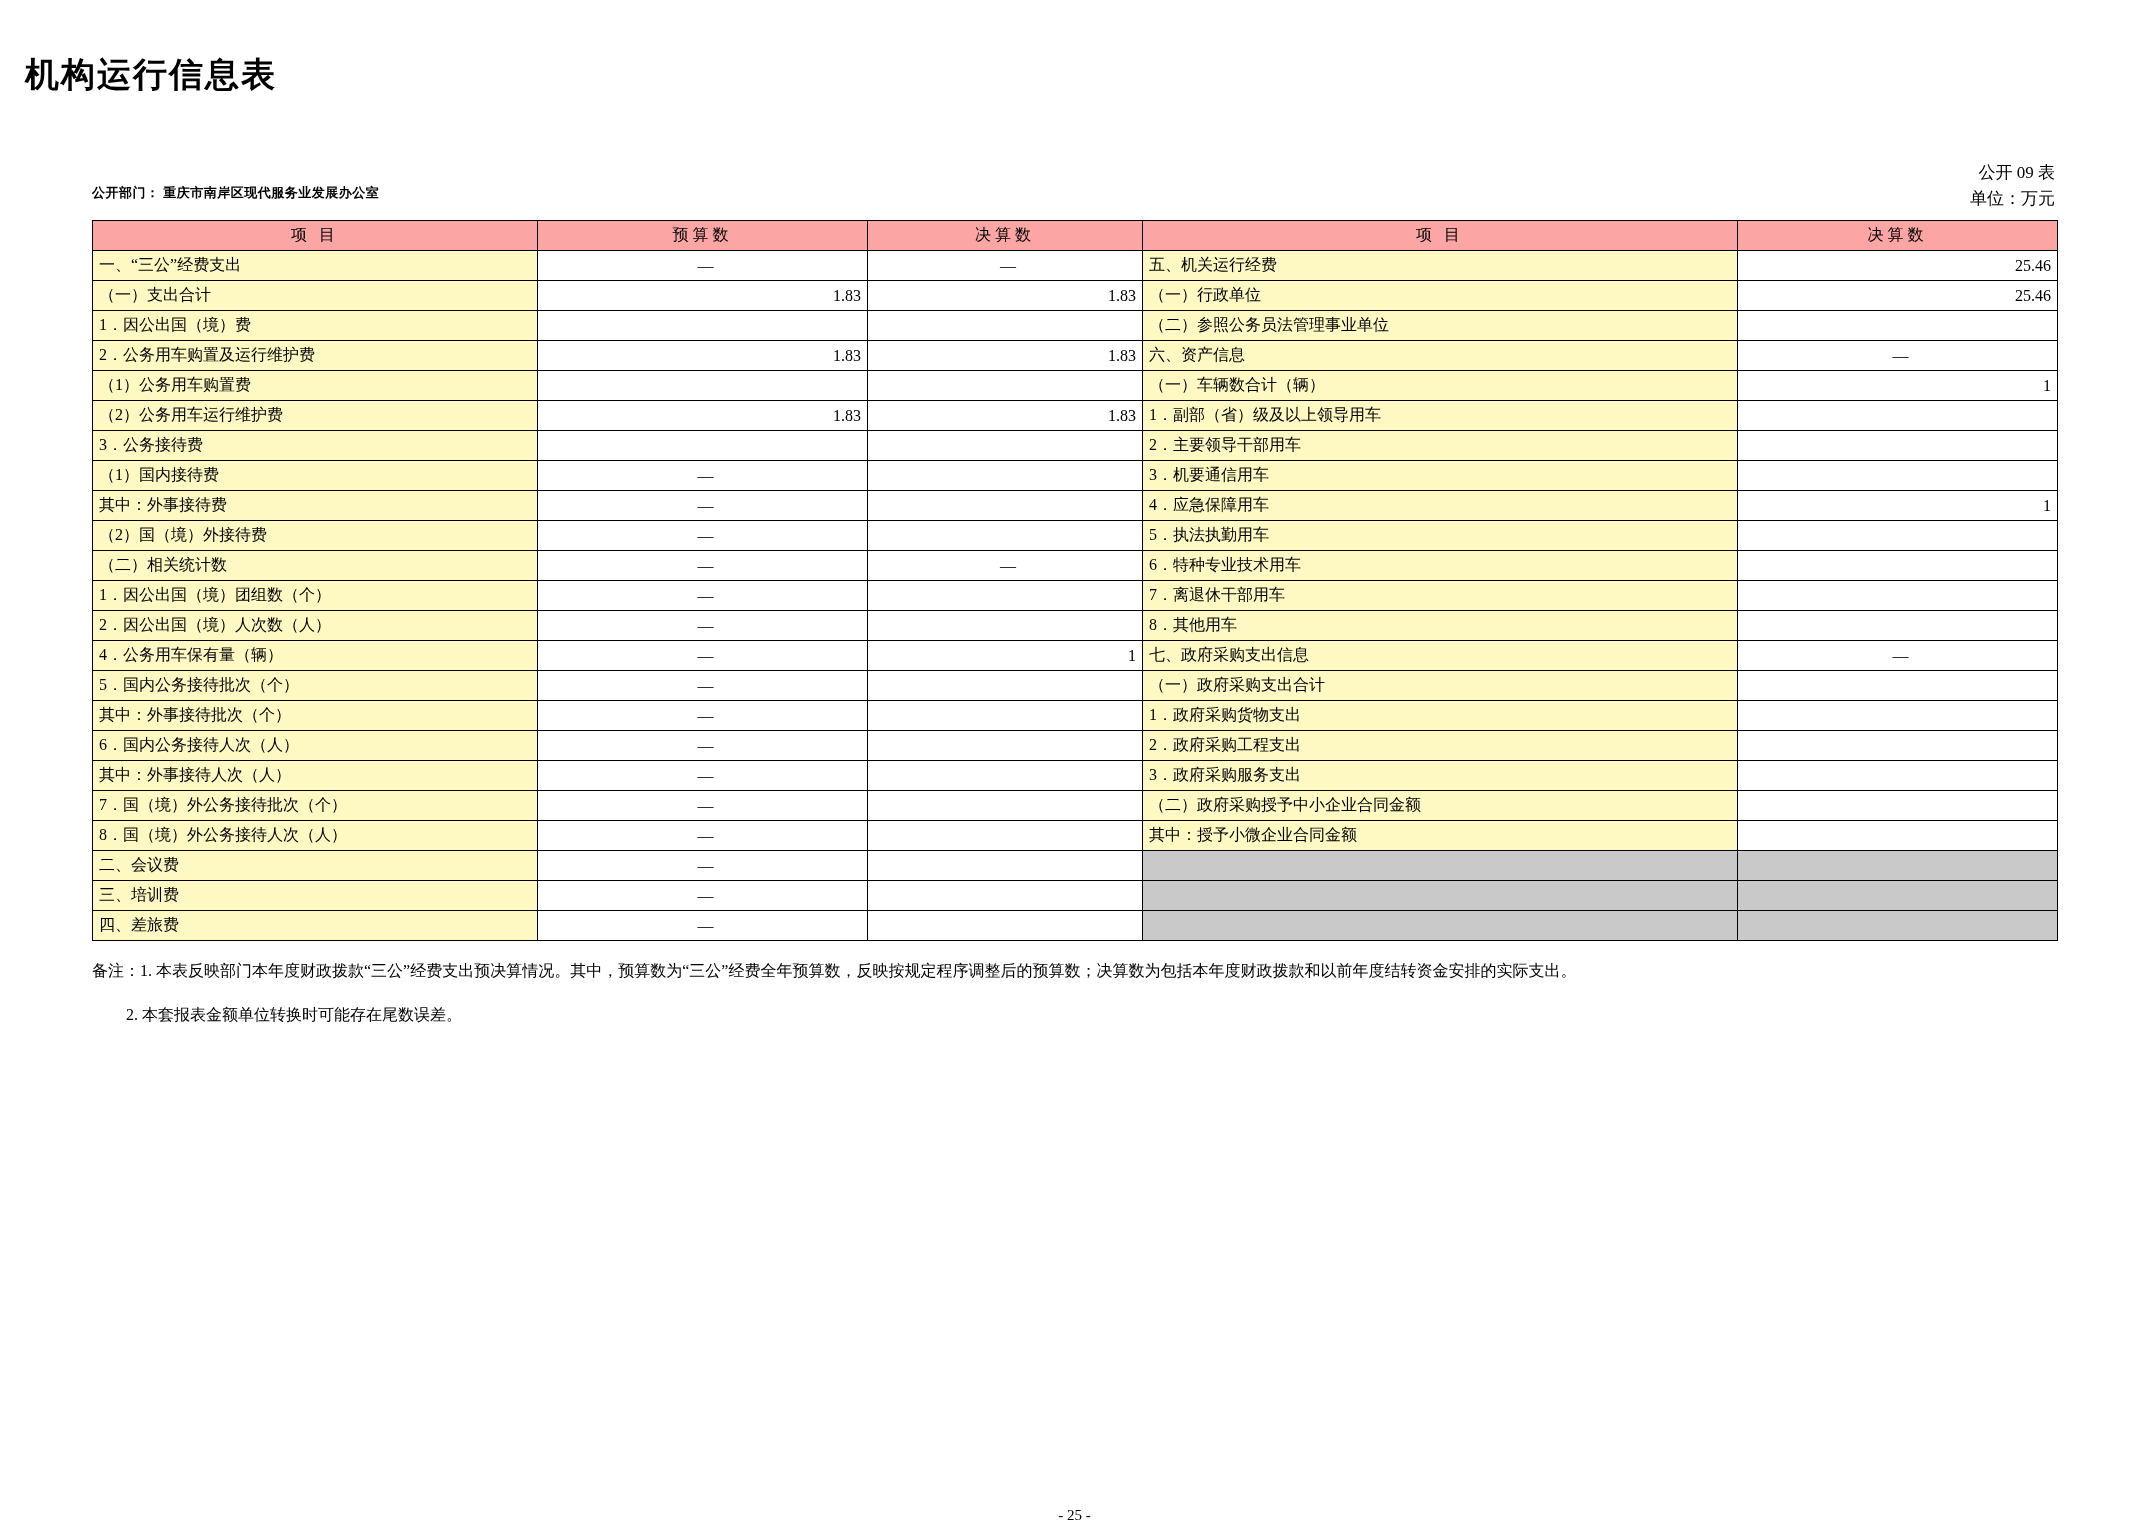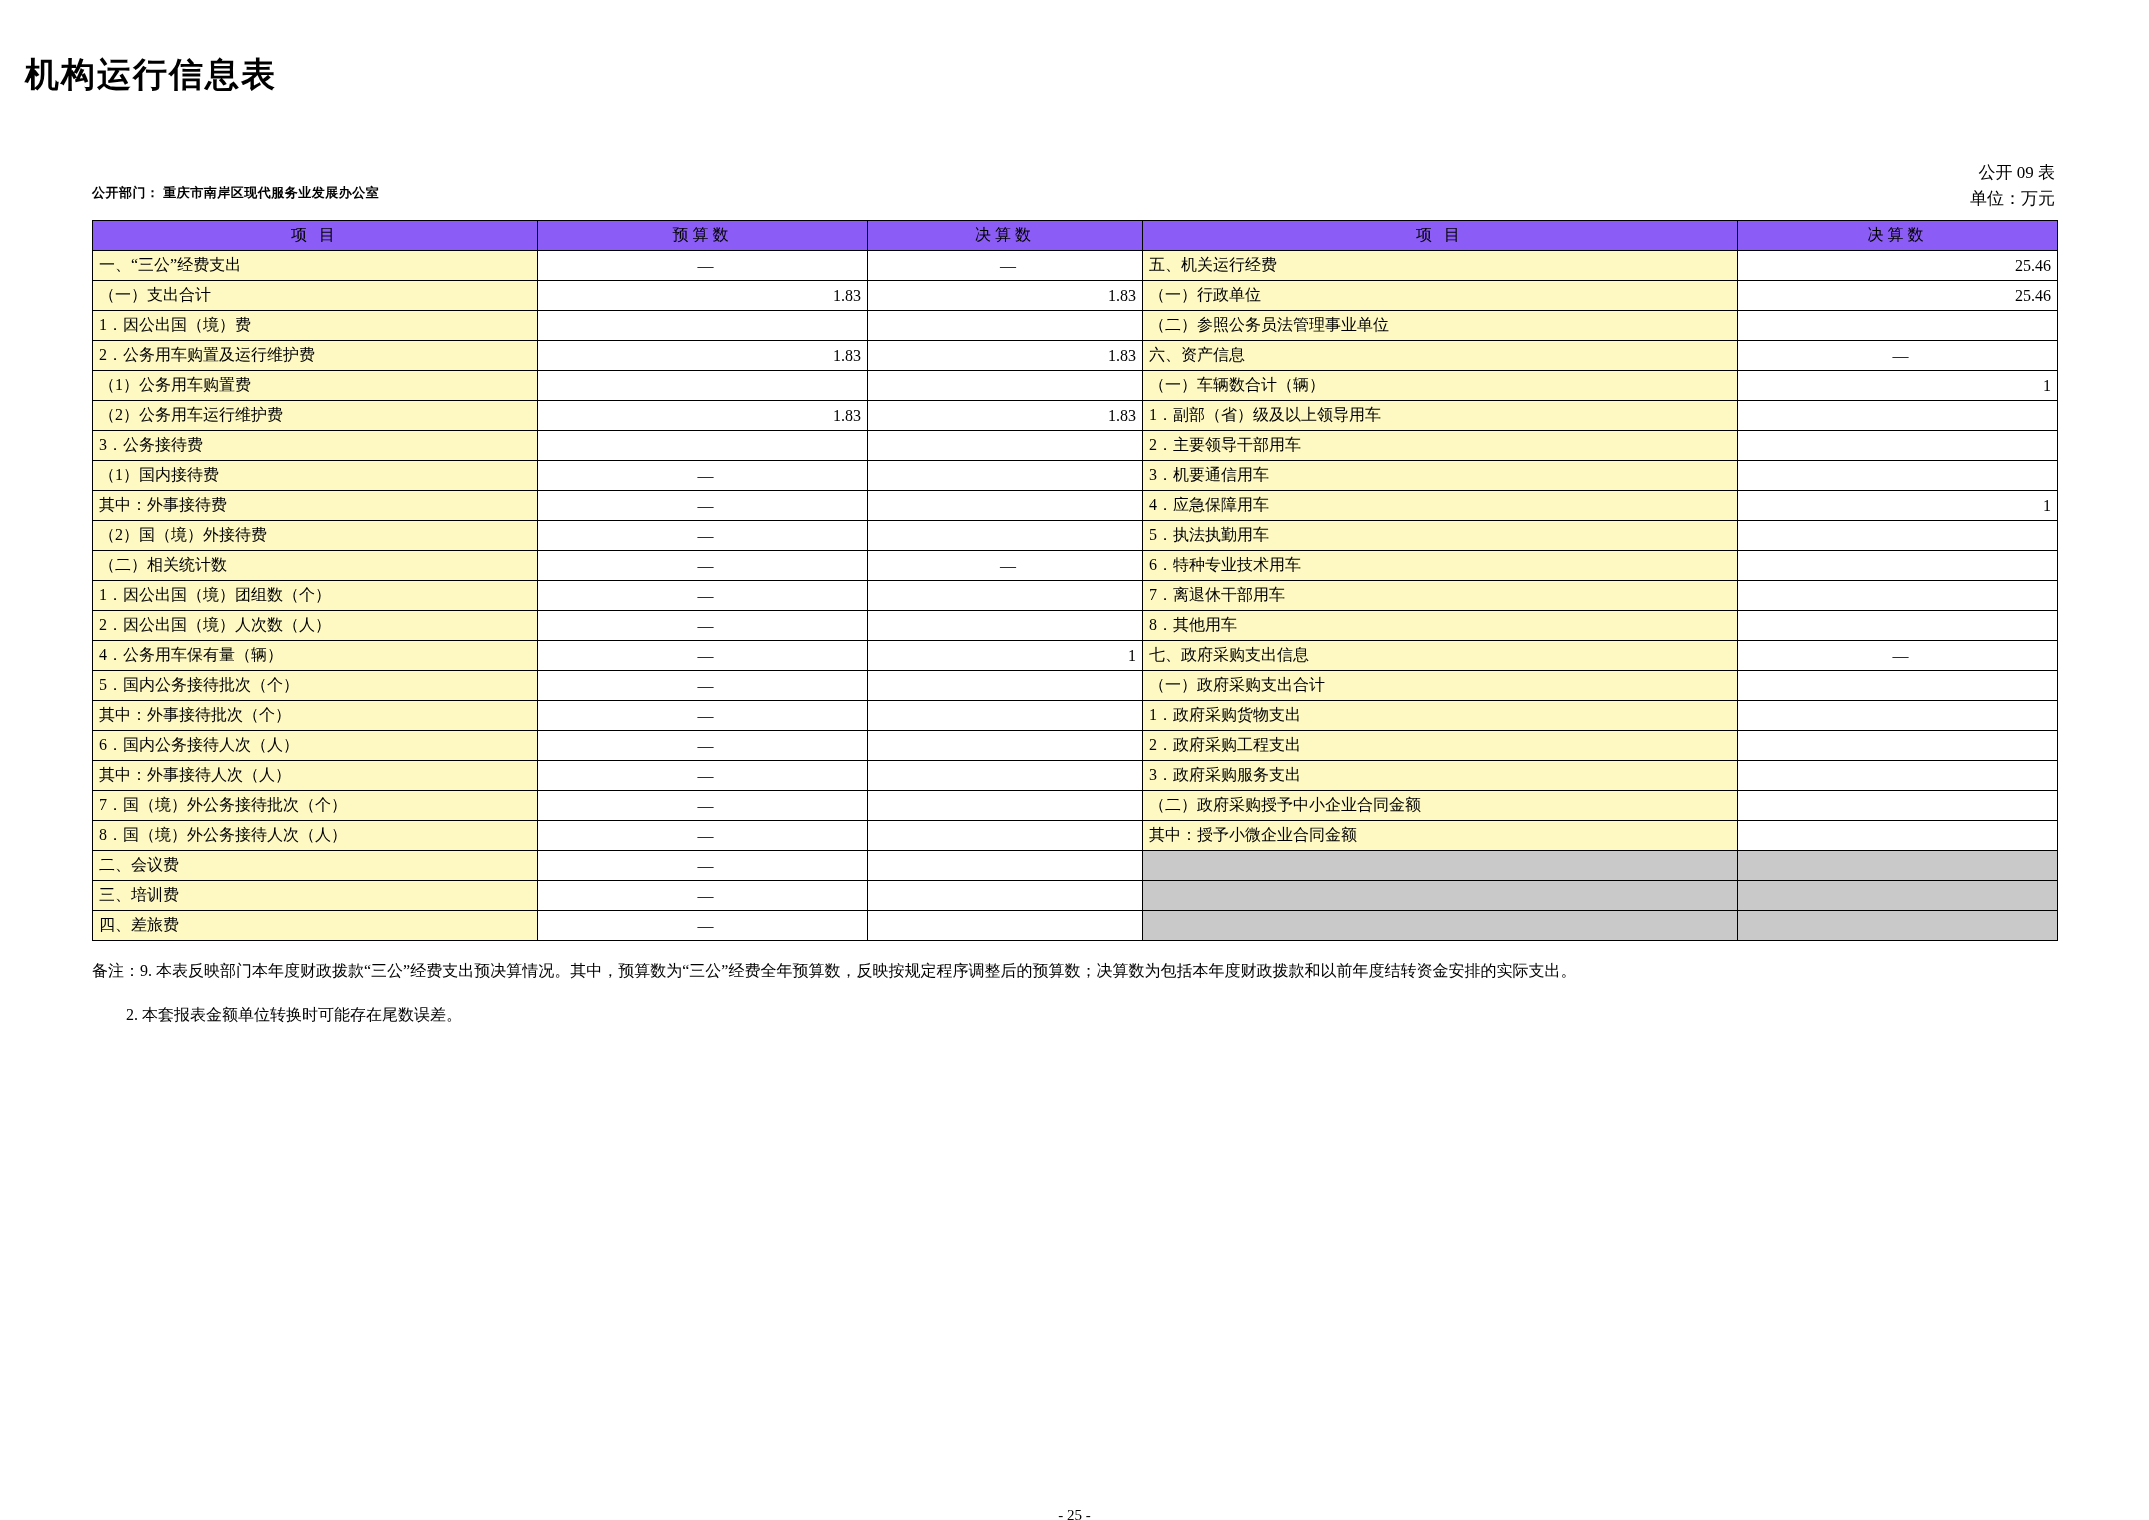--- a/index.html
+++ b/index.html
@@ -55,21 +55,21 @@
     font-size: 16px;
   }
   table.main td, table.main th {
     border: 1px solid #000000;
     height: 30px;
     padding: 0 6px;
     vertical-align: middle;
     box-sizing: border-box;
   }
   thead th {
-    background: #8b5cf6;
+    background: #fca5a5;
     text-align: center;
     font-weight: normal;
     letter-spacing: 4px;
   }
   td.label {
     background: #fef9c3;
     text-align: left;
     white-space: nowrap;
   }
   td.val {
@@ -304,18 +304,18 @@
           <td class="label ind0">四、差旅费</td>
           <td class="val dash">—</td>
           <td class="val"></td>
           <td class="blank"></td>
           <td class="blank"></td>
         </tr>
       </tbody>
   </table>
 
   <div class="notes">
-    <div>备注：9. 本表反映部门本年度财政拨款“三公”经费支出预决算情况。其中，预算数为“三公”经费全年预算数，反映按规定程序调整后的预算数；决算数为包括本年度财政拨款和以前年度结转资金安排的实际支出。</div>
+    <div>备注：1. 本表反映部门本年度财政拨款“三公”经费支出预决算情况。其中，预算数为“三公”经费全年预算数，反映按规定程序调整后的预算数；决算数为包括本年度财政拨款和以前年度结转资金安排的实际支出。</div>
     <div class="n2">2. 本套报表金额单位转换时可能存在尾数误差。</div>
   </div>
 
   <div class="page-num">- 25 -</div>
 </div>
 
 </body></html>

